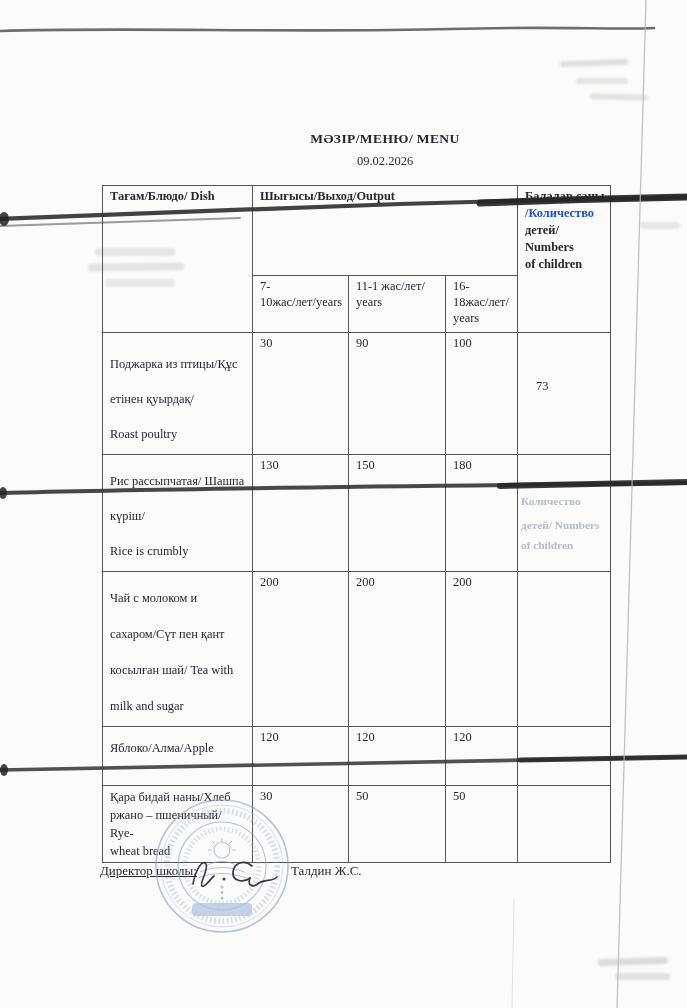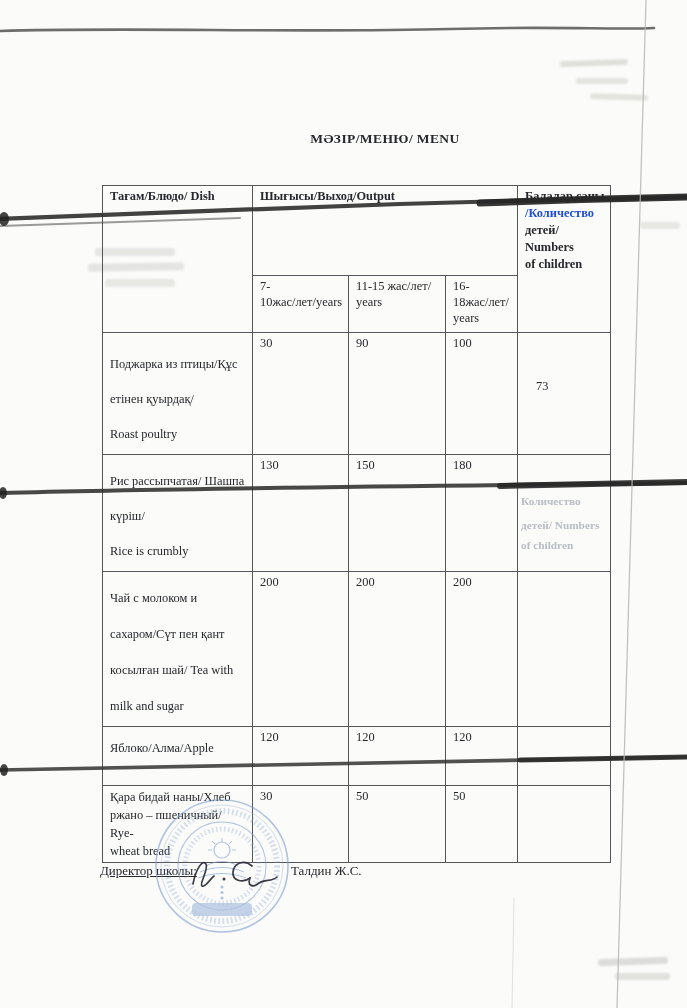--- a/index.html
+++ b/index.html
@@ -33,20 +33,21 @@
   .footer-name{position:absolute;top:863px;left:291px;font-size:13px;color:#26282e;}
   .smudge{position:absolute;border-radius:3px;filter:blur(1px);pointer-events:none;}
   svg.overlay{position:absolute;left:0;top:0;pointer-events:none;}
 </style>
 </head>
 <body>
 
 <div class="page">
 
   <div class="doc-title">МӘЗІР/МЕНЮ/ MENU</div>
+  <div class="doc-date">09.02.2026</div>
 
   <div class="smudge" style="left:560px;top:60px;width:68px;height:6px;background:rgba(160,160,152,.30);transform:rotate(-2deg);"></div>
   <div class="smudge" style="left:576px;top:78px;width:52px;height:6px;background:rgba(160,160,152,.26);"></div>
   <div class="smudge" style="left:590px;top:94px;width:58px;height:6px;background:rgba(160,160,152,.28);transform:rotate(1.5deg);"></div>
   <div class="smudge" style="left:95px;top:248px;width:80px;height:8px;background:rgba(168,170,164,.25);"></div>
   <div class="smudge" style="left:88px;top:263px;width:96px;height:8px;background:rgba(168,170,164,.28);transform:rotate(-1deg);"></div>
   <div class="smudge" style="left:105px;top:279px;width:70px;height:8px;background:rgba(168,170,164,.24);"></div>
   <div class="smudge" style="left:640px;top:222px;width:40px;height:7px;background:rgba(160,160,152,.22);"></div>
   <div class="smudge" style="left:598px;top:958px;width:70px;height:7px;background:rgba(150,150,146,.30);transform:rotate(-2deg);"></div>
   <div class="smudge" style="left:615px;top:973px;width:55px;height:7px;background:rgba(150,150,146,.26);"></div>
@@ -69,21 +70,21 @@
         <div>детей/ Numbers</div>
         <div>of children</div>
       </td>
     </tr>
     <tr style="height:57px">
       <td class="age-cell">
         <div>7-</div>
             <div>10жас/лет/years</div>
       </td>
       <td class="age-cell">
-        <div>11-15 жас/лет/</div>
+        <div>11-1 жас/лет/</div>
             <div>years</div>
       </td>
       <td class="age-cell">
         <div>16-</div>
             <div>18жас/лет/</div>
             <div>years</div>
       </td>
     </tr>
 
     <tr style="height:108px">

